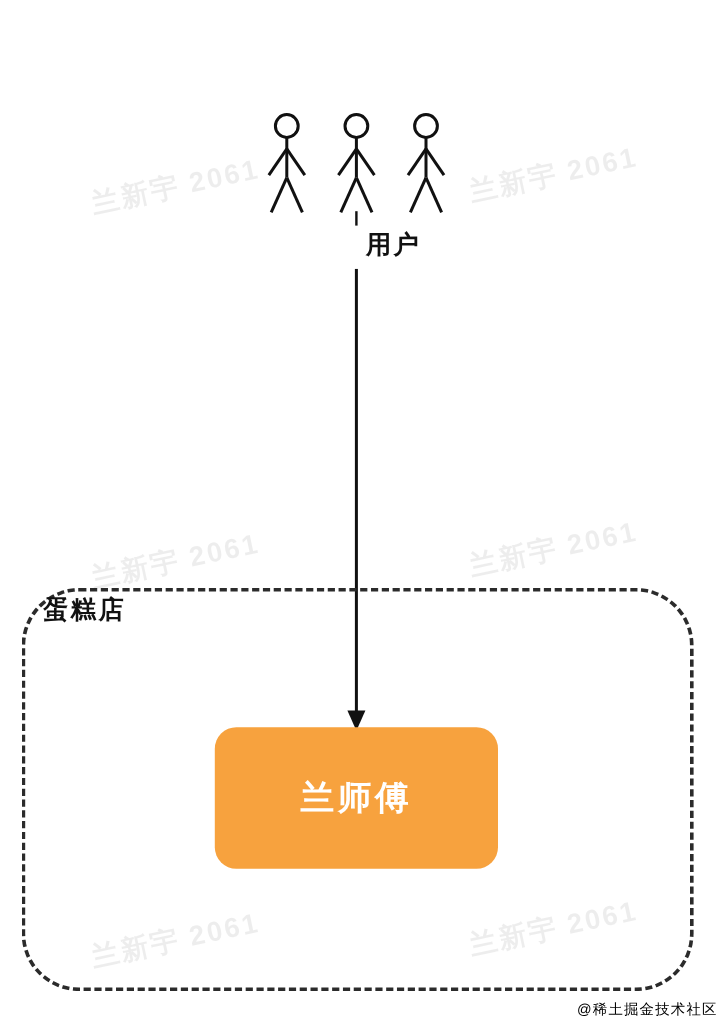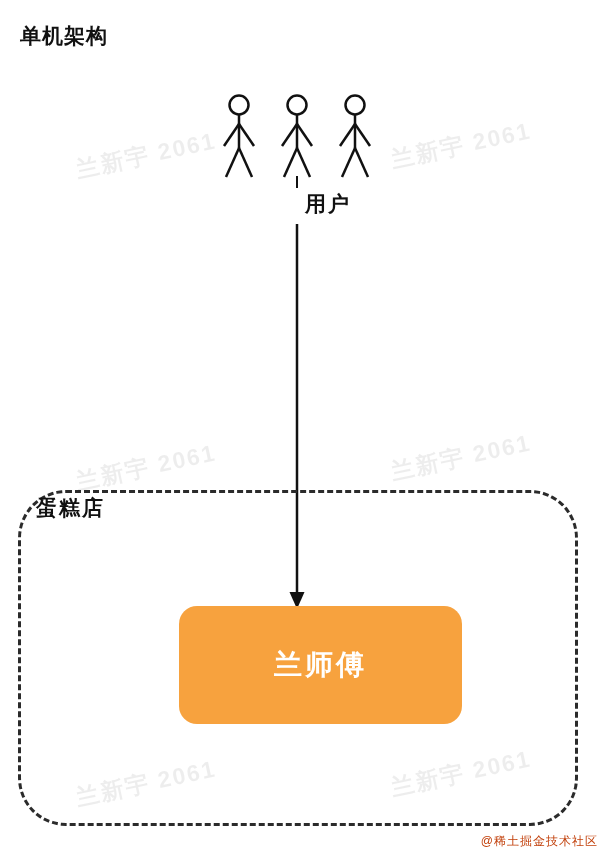--- a/index.html
+++ b/index.html
@@ -73,21 +73,21 @@
     left: 36px;
     top: 494px;
     font-size: 21px;
     font-weight: bold;
     letter-spacing: 2px;
   }
   .server-box {
     position: absolute;
     left: 179px;
     top: 606px;
-    width: 283px;
+    width: 236px;
     height: 118px;
     border-radius: 18px;
     background: #F7A23E;
     display: flex;
     align-items: center;
     justify-content: center;
   }
   .server-box-label {
     color: #ffffff;
     font-size: 28px;
@@ -102,30 +102,29 @@
     transform: rotate(-12deg);
     white-space: nowrap;
     pointer-events: none;
     letter-spacing: 2px;
   }
   .credit {
     position: absolute;
     right: 6px;
     bottom: 4px;
     font-size: 12px;
-    color: #c2410c;
+    color: #000000;
     letter-spacing: 1px;
   }
 </style>
 </head>
 <body>
 
 <div id="page">
 
-  <div class="page-title">单机架构</div>
 
   <div class="figures">
     <span class="figure">
       <svg width="52" height="88" viewBox="0 0 52 88" fill="none" xmlns="http://www.w3.org/2000/svg">
         <circle cx="26" cy="12" r="9.5" stroke="#111" stroke-width="2.5" fill="none"></circle>
         <line x1="26" y1="21.5" x2="26" y2="55" stroke="#111" stroke-width="2.5"></line>
         <line x1="26" y1="31" x2="11" y2="53" stroke="#111" stroke-width="2.5"></line>
         <line x1="26" y1="31" x2="41" y2="53" stroke="#111" stroke-width="2.5"></line>
         <line x1="26" y1="55" x2="13" y2="84" stroke="#111" stroke-width="2.5"></line>
         <line x1="26" y1="55" x2="39" y2="84" stroke="#111" stroke-width="2.5"></line>

